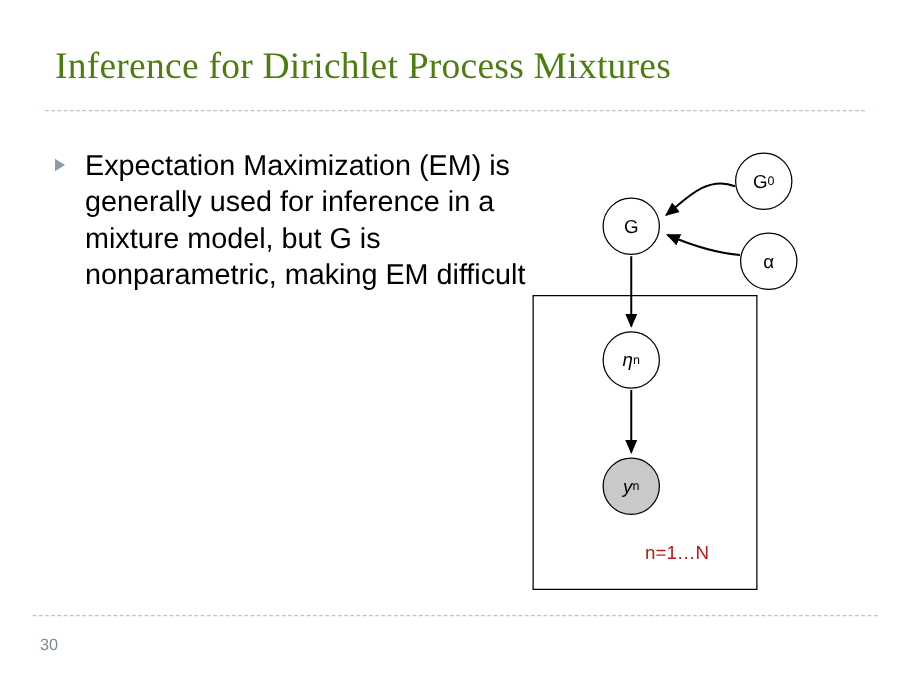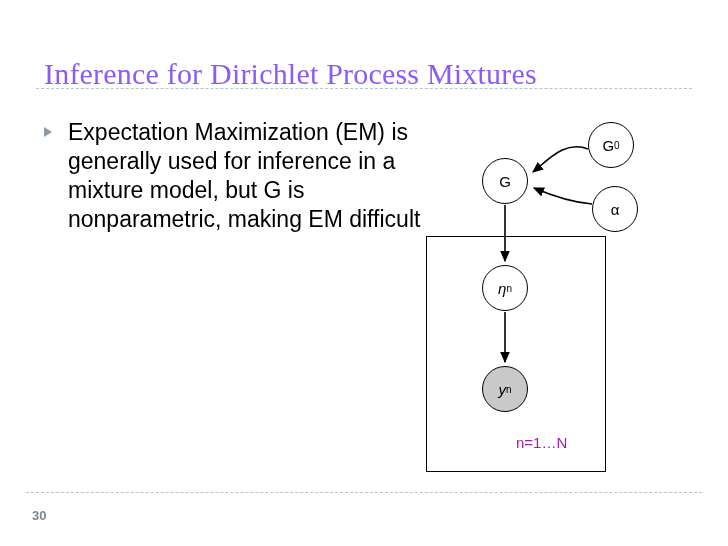--- a/index.html
+++ b/index.html
@@ -17,25 +17,25 @@
   .slide {
     position: absolute;
     left: 0; top: 0;
     width: 728px;
     height: 546px;
     background: #ffffff;
   }
   .title {
     position: absolute;
     left: 44px;
-    top: 57px;
+    top: 36px;
     width: 660px;
     font-family: "Liberation Serif", serif;
     font-size: 30px;
-    color: #8b5cf6;
+    color: #4d7c0f;
     letter-spacing: 0.2px;
     white-space: nowrap;
   }
   .title-rule {
     position: absolute;
     left: 36px;
     top: 88px;
     width: 656px;
     height: 0;
     border-top: 1px dashed #b8c4cc;
@@ -73,21 +73,21 @@
     top: 492px;
     width: 676px;
     height: 0;
     border-top: 1px dashed #b8c4cc;
   }
   .page-num {
     position: absolute;
     left: 32px;
     top: 508px;
     font-size: 13px;
-    font-weight: bold;
+    font-weight: normal;
     color: #7b8894;
     text-align: center;
   }
   
   .model {
     position: absolute;
     left: 420px;
     top: 110px;
     width: 280px;
     height: 370px;
@@ -136,21 +136,21 @@
     vertical-align: sub;
   }
   .node .ital {
     font-style: italic;
   }
   .plate-label {
     position: absolute;
     left: 96px;
     top: 324px;
     font-size: 15px;
-    color: #a21caf;
+    color: #b91c1c;
     white-space: nowrap;
   }
   svg.arrows {
     position: absolute;
     left: 0; top: 0;
     width: 280px;
     height: 370px;
     overflow: visible;
   }
 </style>

